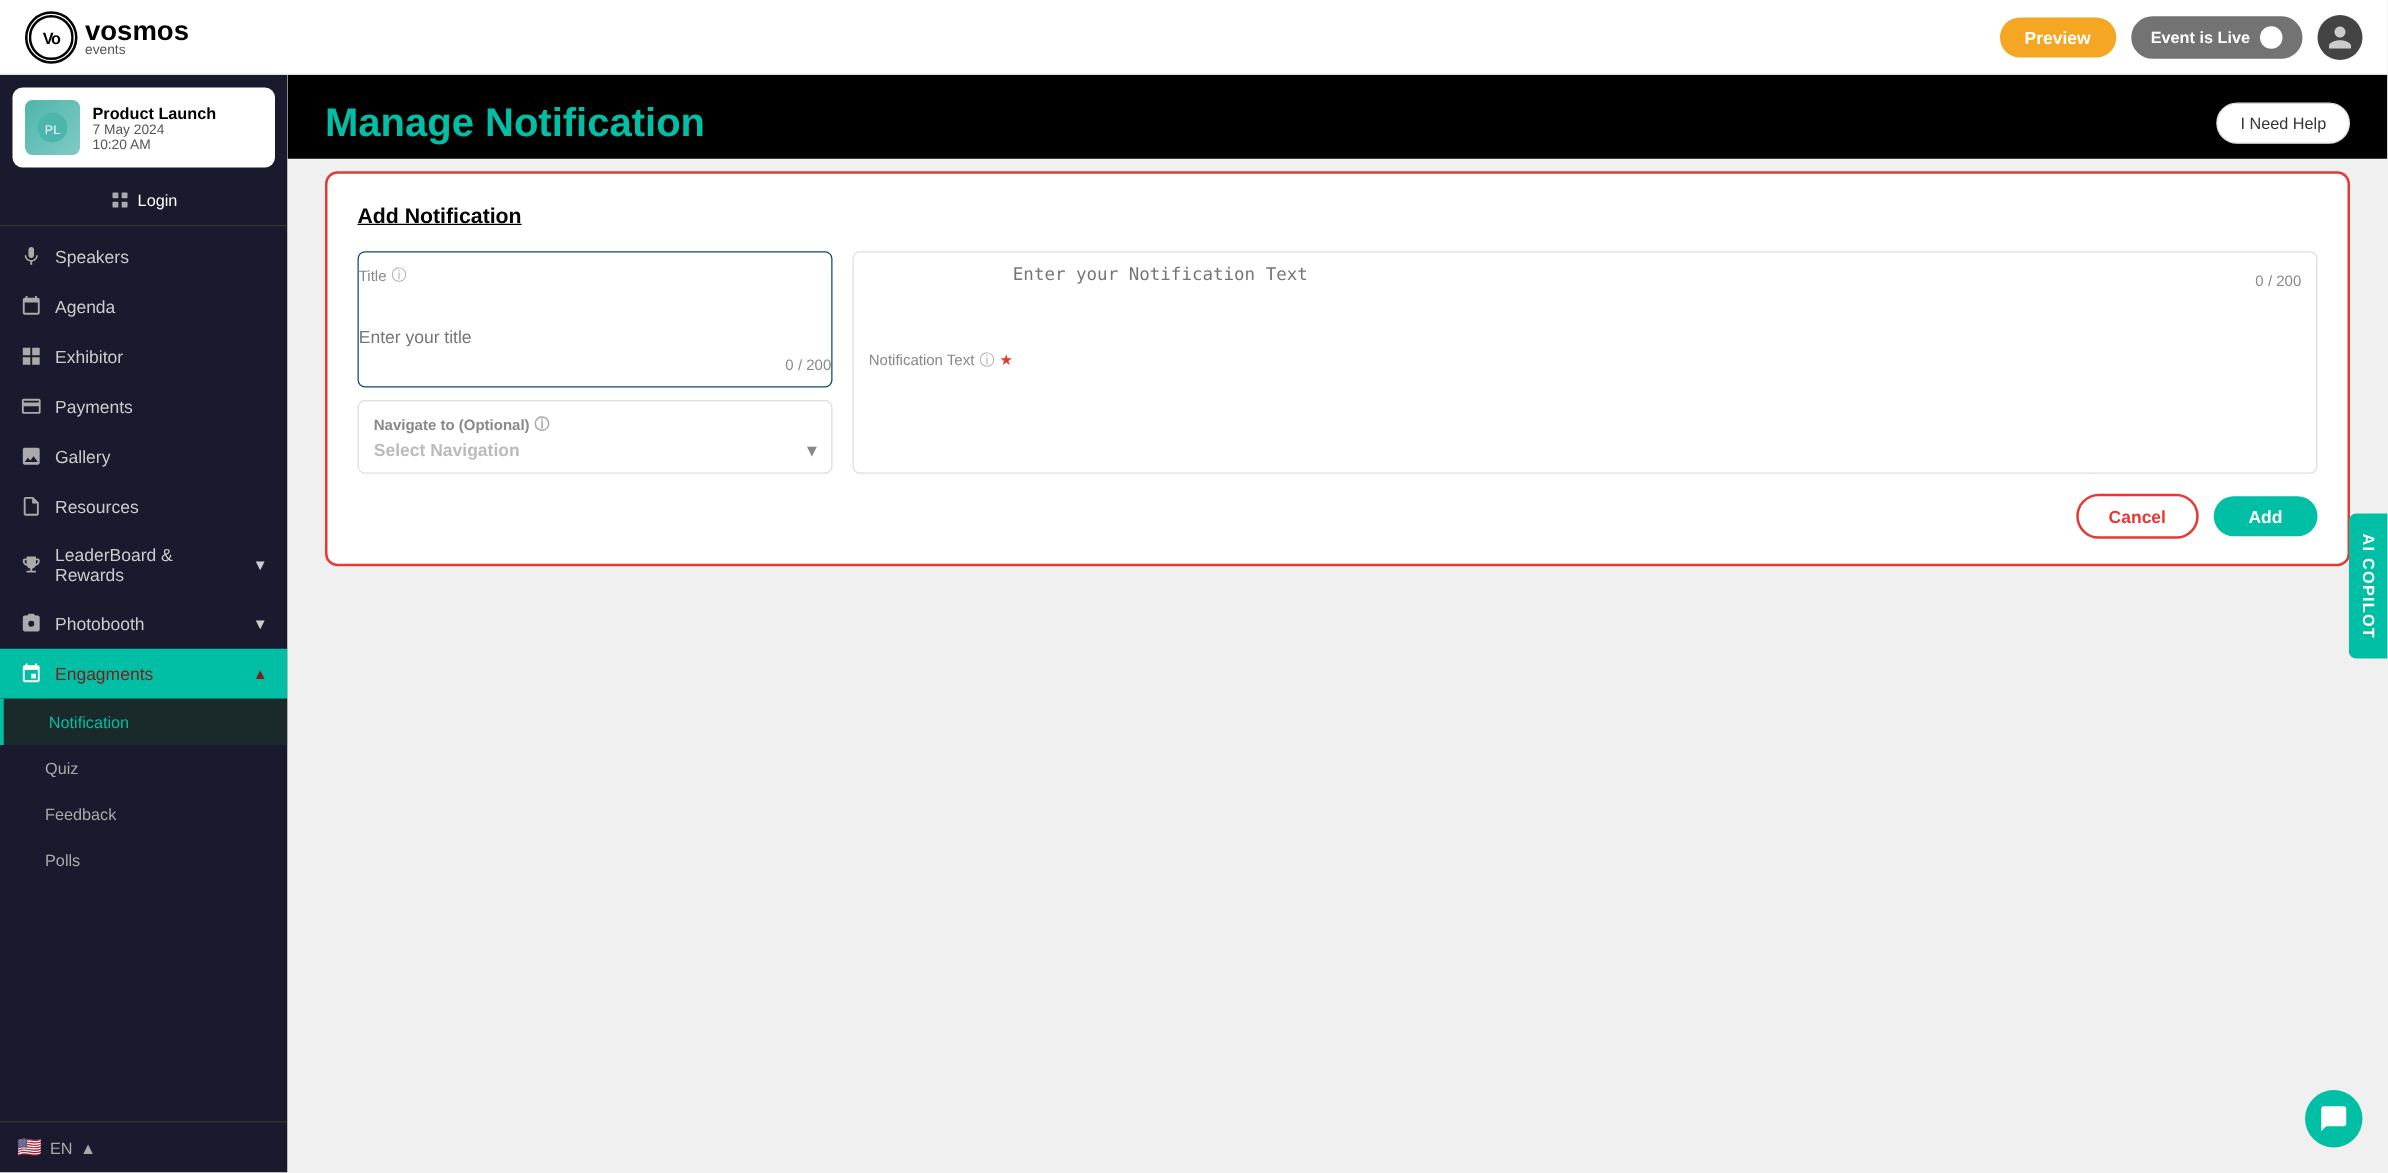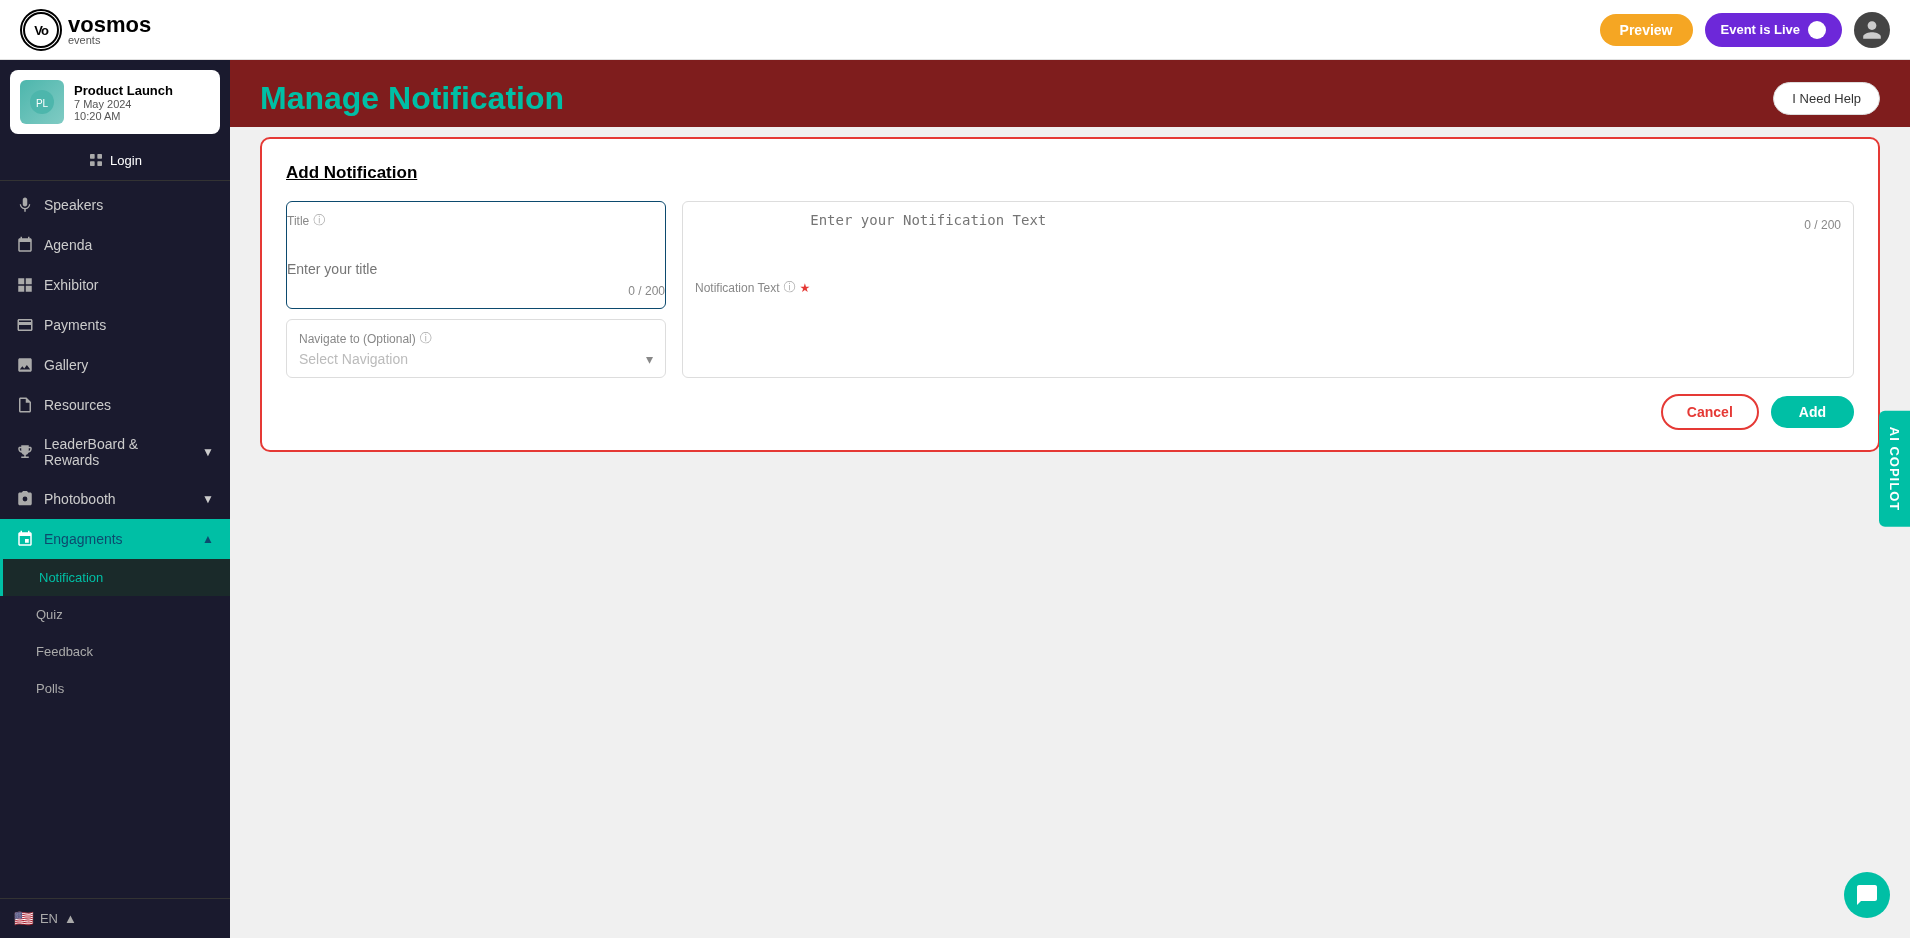--- a/index.html
+++ b/index.html
@@ -18,21 +18,21 @@
       font-weight: 900; font-size: 13px; color: #000; letter-spacing: -1px;
     }
     .logo-text { font-size: 22px; font-weight: 800; color: #000; line-height: 1; }
     .logo-sub { font-size: 11px; color: #555; margin-top: -2px; }
     .header-right { display: flex; align-items: center; gap: 12px; }
     .preview-btn {
       background: #f5a623; color: #fff; border: none; border-radius: 20px;
       padding: 8px 20px; font-size: 14px; font-weight: 600; cursor: pointer;
     }
     .live-toggle {
-      background: #6d28d9; color: #fff; border: none; border-radius: 20px;
+      background: #737373; color: #fff; border: none; border-radius: 20px;
       padding: 8px 16px; font-size: 13px; font-weight: 600; cursor: pointer;
       display: flex; align-items: center; gap: 8px;
     }
     .toggle-dot {
       width: 18px; height: 18px; background: #fff; border-radius: 50%;
       display: inline-block;
     }
     .avatar {
       width: 36px; height: 36px; background: #444; border-radius: 50%;
       display: flex; align-items: center; justify-content: center; cursor: pointer;
@@ -63,37 +63,37 @@
       display: flex; align-items: center; justify-content: center; gap: 6px;
       color: #fff; background: none; border: none; padding: 8px 10px;
       font-size: 13px; cursor: pointer; width: 100%;
     }
     .sidebar-divider { border: none; border-top: 1px solid #333; margin: 4px 0; }
     .sidebar-item {
       display: flex; align-items: center; gap: 10px;
       padding: 11px 16px; font-size: 14px; cursor: pointer;
       color: #ccc; transition: background 0.2s;
     }
-    .sidebar-item.active { background: #00bfa5; color: #0c4a6e; }
+    .sidebar-item.active { background: #00bfa5; color: #7f1d1d; }
     .sidebar-item.sub-item { padding-left: 36px; font-size: 13px; color: #aaa; }
     .sidebar-item.sub-item.active-sub { color: #00bfa5; background: #1a2a2a; border-left: 3px solid #00bfa5; }
     .sidebar-item-icon { width: 18px; height: 18px; flex-shrink: 0; }
     .chevron { margin-left: auto; font-size: 12px; }
     .lang-bar {
       margin-top: auto; padding: 10px 14px; display: flex; align-items: center; gap: 6px;
       color: #aaa; font-size: 13px; cursor: pointer; border-top: 1px solid #333;
     }
     .flag { font-size: 16px; }
 
     
     .main { flex: 1; background: #f0f0f0; overflow-y: auto; padding: 0; display: flex; flex-direction: column; }
 
     
     .page-header {
-      background: #7f1d1d; padding: 20px 30px 10px 30px;
+      background: #000000; padding: 20px 30px 10px 30px;
       display: flex; align-items: center; justify-content: space-between;
     }
     .page-title { font-size: 32px; font-weight: 700; color: #00bfa5; }
     .help-btn {
       background: #fff; border: 1px solid #ddd; border-radius: 20px;
       padding: 8px 18px; font-size: 13px; cursor: pointer; color: #333;
     }
 
     
     .content { padding: 10px 30px 30px 30px; flex: 1; }
@@ -119,21 +119,21 @@
     }
     .field-label .required { color: #e53935; }
     .field-input {
       width: 100%; border: none; outline: none; font-size: 14px;
       color: #bbb; background: transparent; margin-top: 28px;
     }
     .field-counter { text-align: right; font-size: 12px; color: #888; margin-top: 6px; }
 
     .select-wrapper {
       border: 1px solid #ddd; border-radius: 6px; padding: 10px 12px;
-      background: #fff; display: flex; flex-direction: column;
+      background: #fff; display: flex; flex-direction: column; font-weight: bold;
     }
     .select-label { font-size: 12px; color: #888; margin-bottom: 4px; display: flex; align-items: center; gap: 4px; }
     .select-row { display: flex; align-items: center; justify-content: space-between; }
     .select-value { font-size: 14px; color: #bbb; }
     .select-chevron { color: #888; font-size: 14px; }
 
     .notification-text-wrapper {
       border: 1px solid #ddd; border-radius: 6px; padding: 10px 12px;
       background: #fff; flex: 1; display: flex; flex-direction: row;
     }

